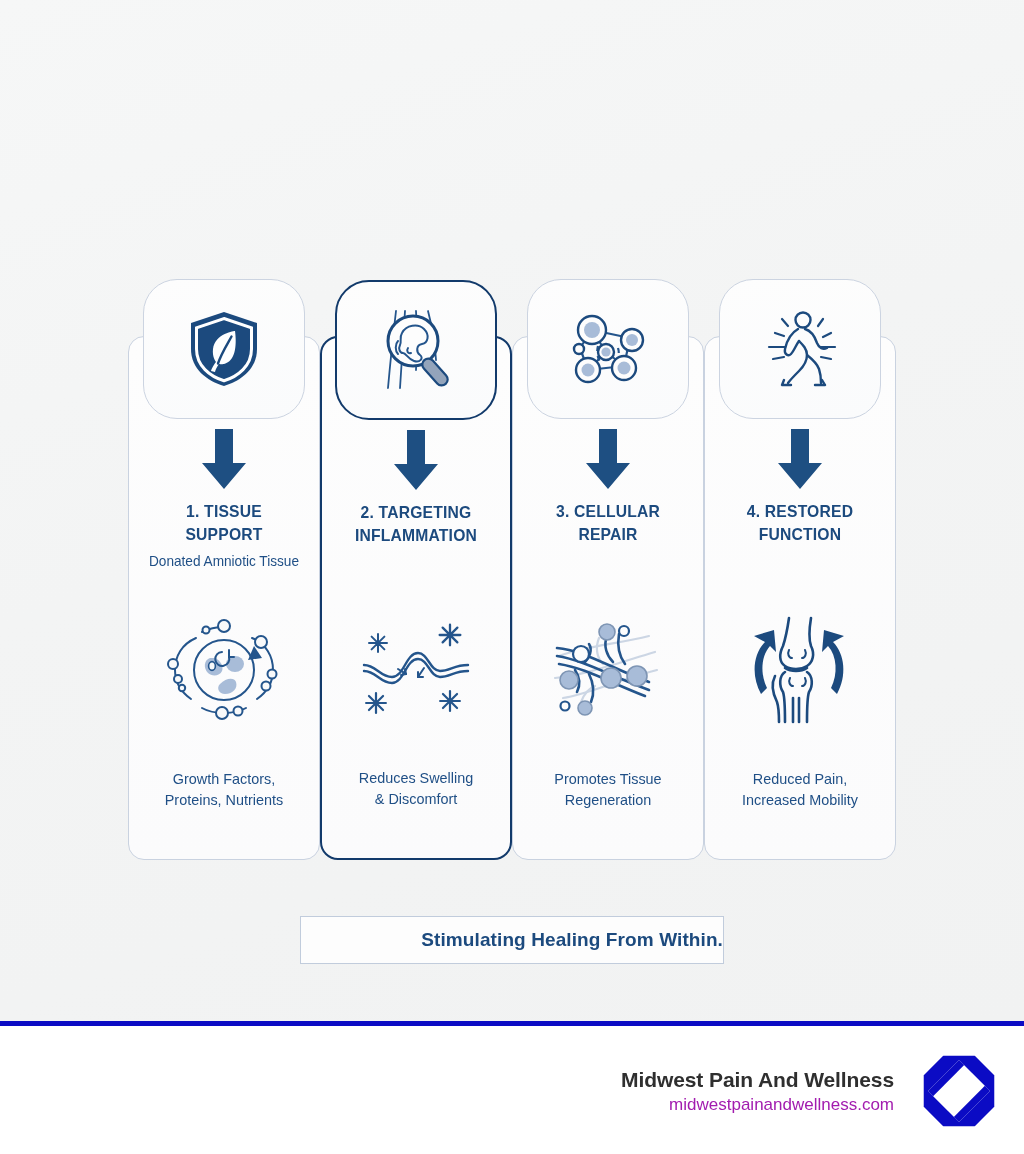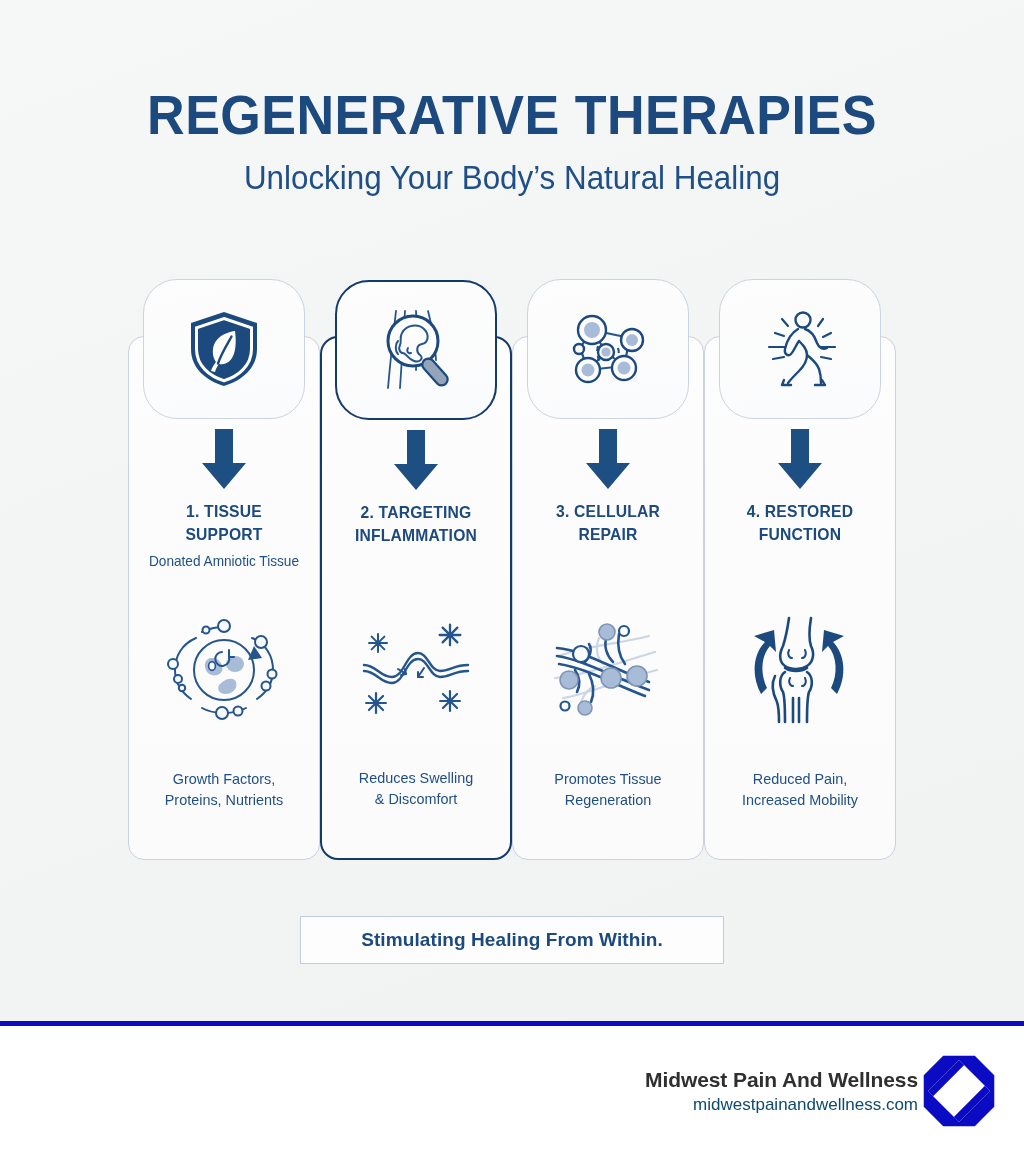--- a/index.html
+++ b/index.html
@@ -165,21 +165,21 @@
     position: absolute;
     left: 50%;
     top: 916px;
     transform: translateX(-50%);
     width: 424px;
     height: 48px;
     border: 1px solid #c1ccdc;
     background: #fdfdfd;
     display: flex;
     align-items: center;
-    justify-content: center;
+    justify-content: flex-end;
     font-size: 19px;
     font-weight: bold;
     color: #1c4a7e;
     letter-spacing: 0.1px;
   }
 
   
   .divider {
     position: absolute;
     left: 0;
@@ -195,47 +195,43 @@
     width: 1024px;
     height: 128px;
     background: #ffffff;
   }
   .footer-inner {
     position: absolute;
     right: 28px;
     top: 28px;
     display: flex;
     align-items: center;
-    gap: 4px;
+    gap: 28px;
   }
   .footer-text { text-align: right; }
   .brand {
     font-size: 21px;
     font-weight: bold;
     color: #2f2f2f;
     letter-spacing: -0.1px;
   }
   .brand-url {
     margin-top: 3px;
     font-size: 17px;
-    color: #0c4a6e;
+    color: #a21caf;
   }
   .logo { width: 74px; height: 74px; display: block; }
 </style>
 </head>
 <body>
 
 <div class="poster">
 
   <div class="panel">
 
-    <div class="header">
-      <div class="title">REGENERATIVE THERAPIES</div>
-      <div class="subtitle">Unlocking Your Body’s Natural Healing</div>
-    </div>
 
     <div class="cards">
 
       <div class="card">
         <div class="icon-tile">
           <svg width="74" height="80" viewBox="0 0 74 80">
             <path d="M37 3 L70 14 L70 40 C70 60 54 72 37 77 C20 72 4 60 4 40 L4 14 Z" fill="#1c4a7e"></path>
             <path d="M37 9.5 L64.5 18.8 L64.5 40 C64.5 57 51 67.5 37 71.8 C23 67.5 9.5 57 9.5 40 L9.5 18.8 Z" fill="none" stroke="#ffffff" stroke-width="3"></path>
             <path d="M48 22 C48 22 28 24 26 40 C25 48 29 53 29 53 C29 53 25 58 24 62 L28 63 C29 59 32 55 32 55 C32 55 40 57 45 49 C51 40 48 22 48 22 Z
                      M44 28 C44 28 33 42 30 52" fill="#ffffff"></path>

